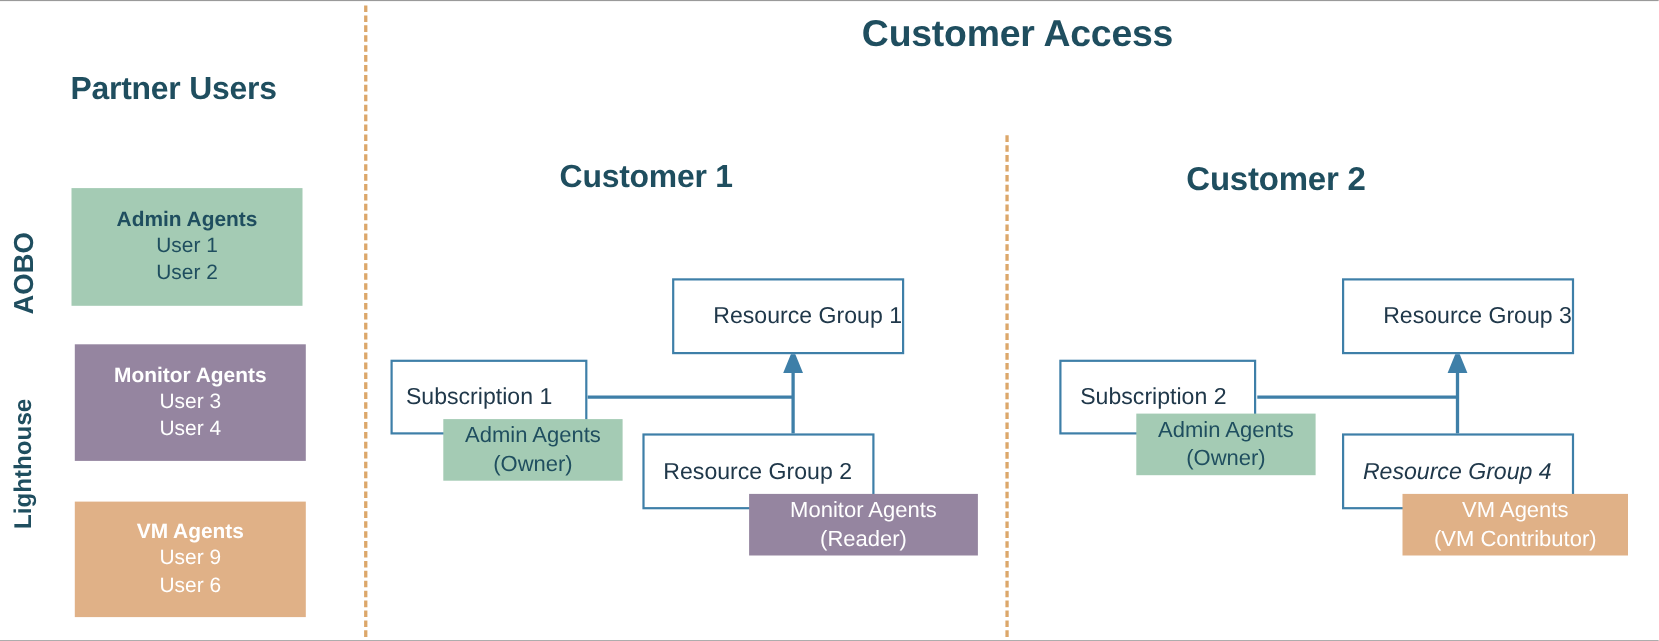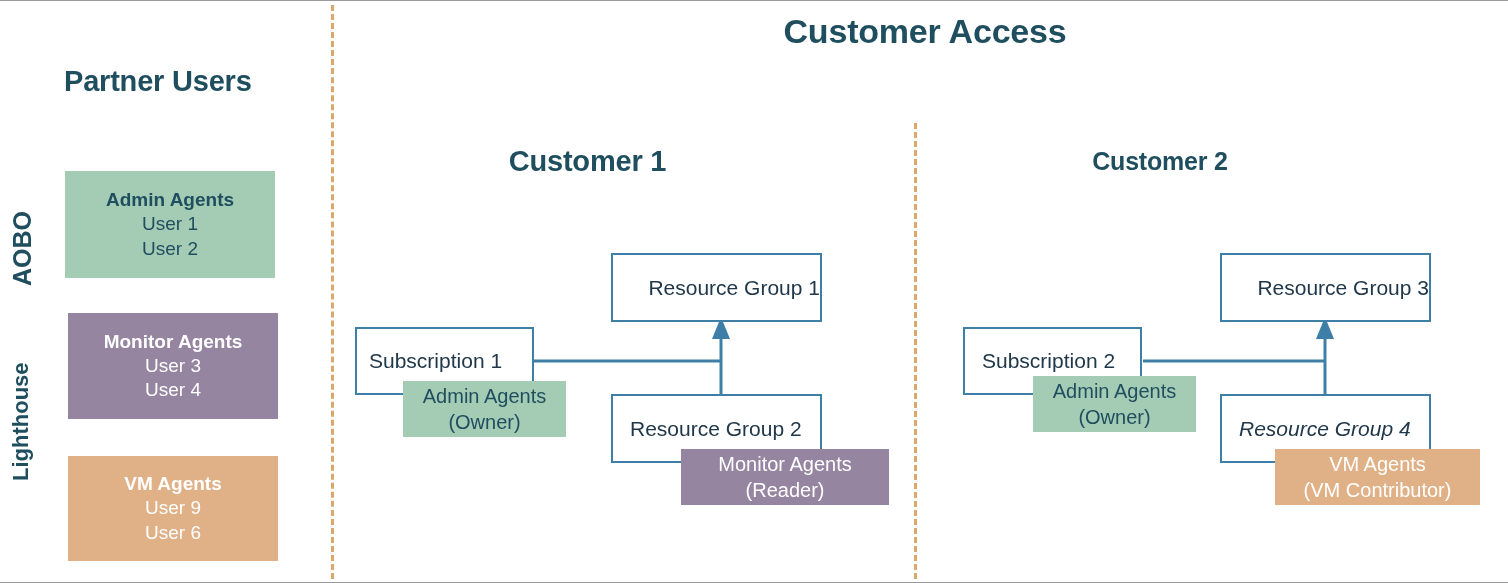--- a/index.html
+++ b/index.html
@@ -49,21 +49,21 @@
     top: 144px;
     width: 295px;
     text-align: center;
     font-size: 29px;
   }
   #customer2-title {
     left: 1010px;
     top: 146px;
     width: 300px;
     text-align: center;
-    font-size: 25px;
+    font-size: 30px;
   }
 
   
   .band-label {
     position: absolute;
     color: #1f4e5f;
     font-weight: bold;
     font-size: 25px;
     white-space: nowrap;
     transform-origin: left top;
@@ -143,21 +143,21 @@
     font-size: 21px;
     white-space: nowrap;
   }
   .res-box.left-text {
     justify-content: flex-start;
     padding-left: 17px;
   }
 
   #subscription-1-box { left: 355px;  top: 326px; width: 179px; height: 68px; padding-left: 12px; }
   #resource-group-1-box { left: 611px;  top: 252px; width: 211px; height: 69px; }
-  #resource-group-2-box { left: 611px;  top: 393px; width: 211px; height: 69px; }
+  #resource-group-2-box { left: 584px;  top: 393px; width: 211px; height: 69px; }
 
   #subscription-2-box { left: 963px;  top: 326px; width: 179px; height: 68px; }
   #resource-group-3-box { left: 1220px; top: 252px; width: 211px; height: 69px; }
   #resource-group-4-box { left: 1220px; top: 393px; width: 211px; height: 69px; font-style: italic; }
 
   
   .role-chip {
     position: absolute;
     display: flex;
     flex-direction: column;

